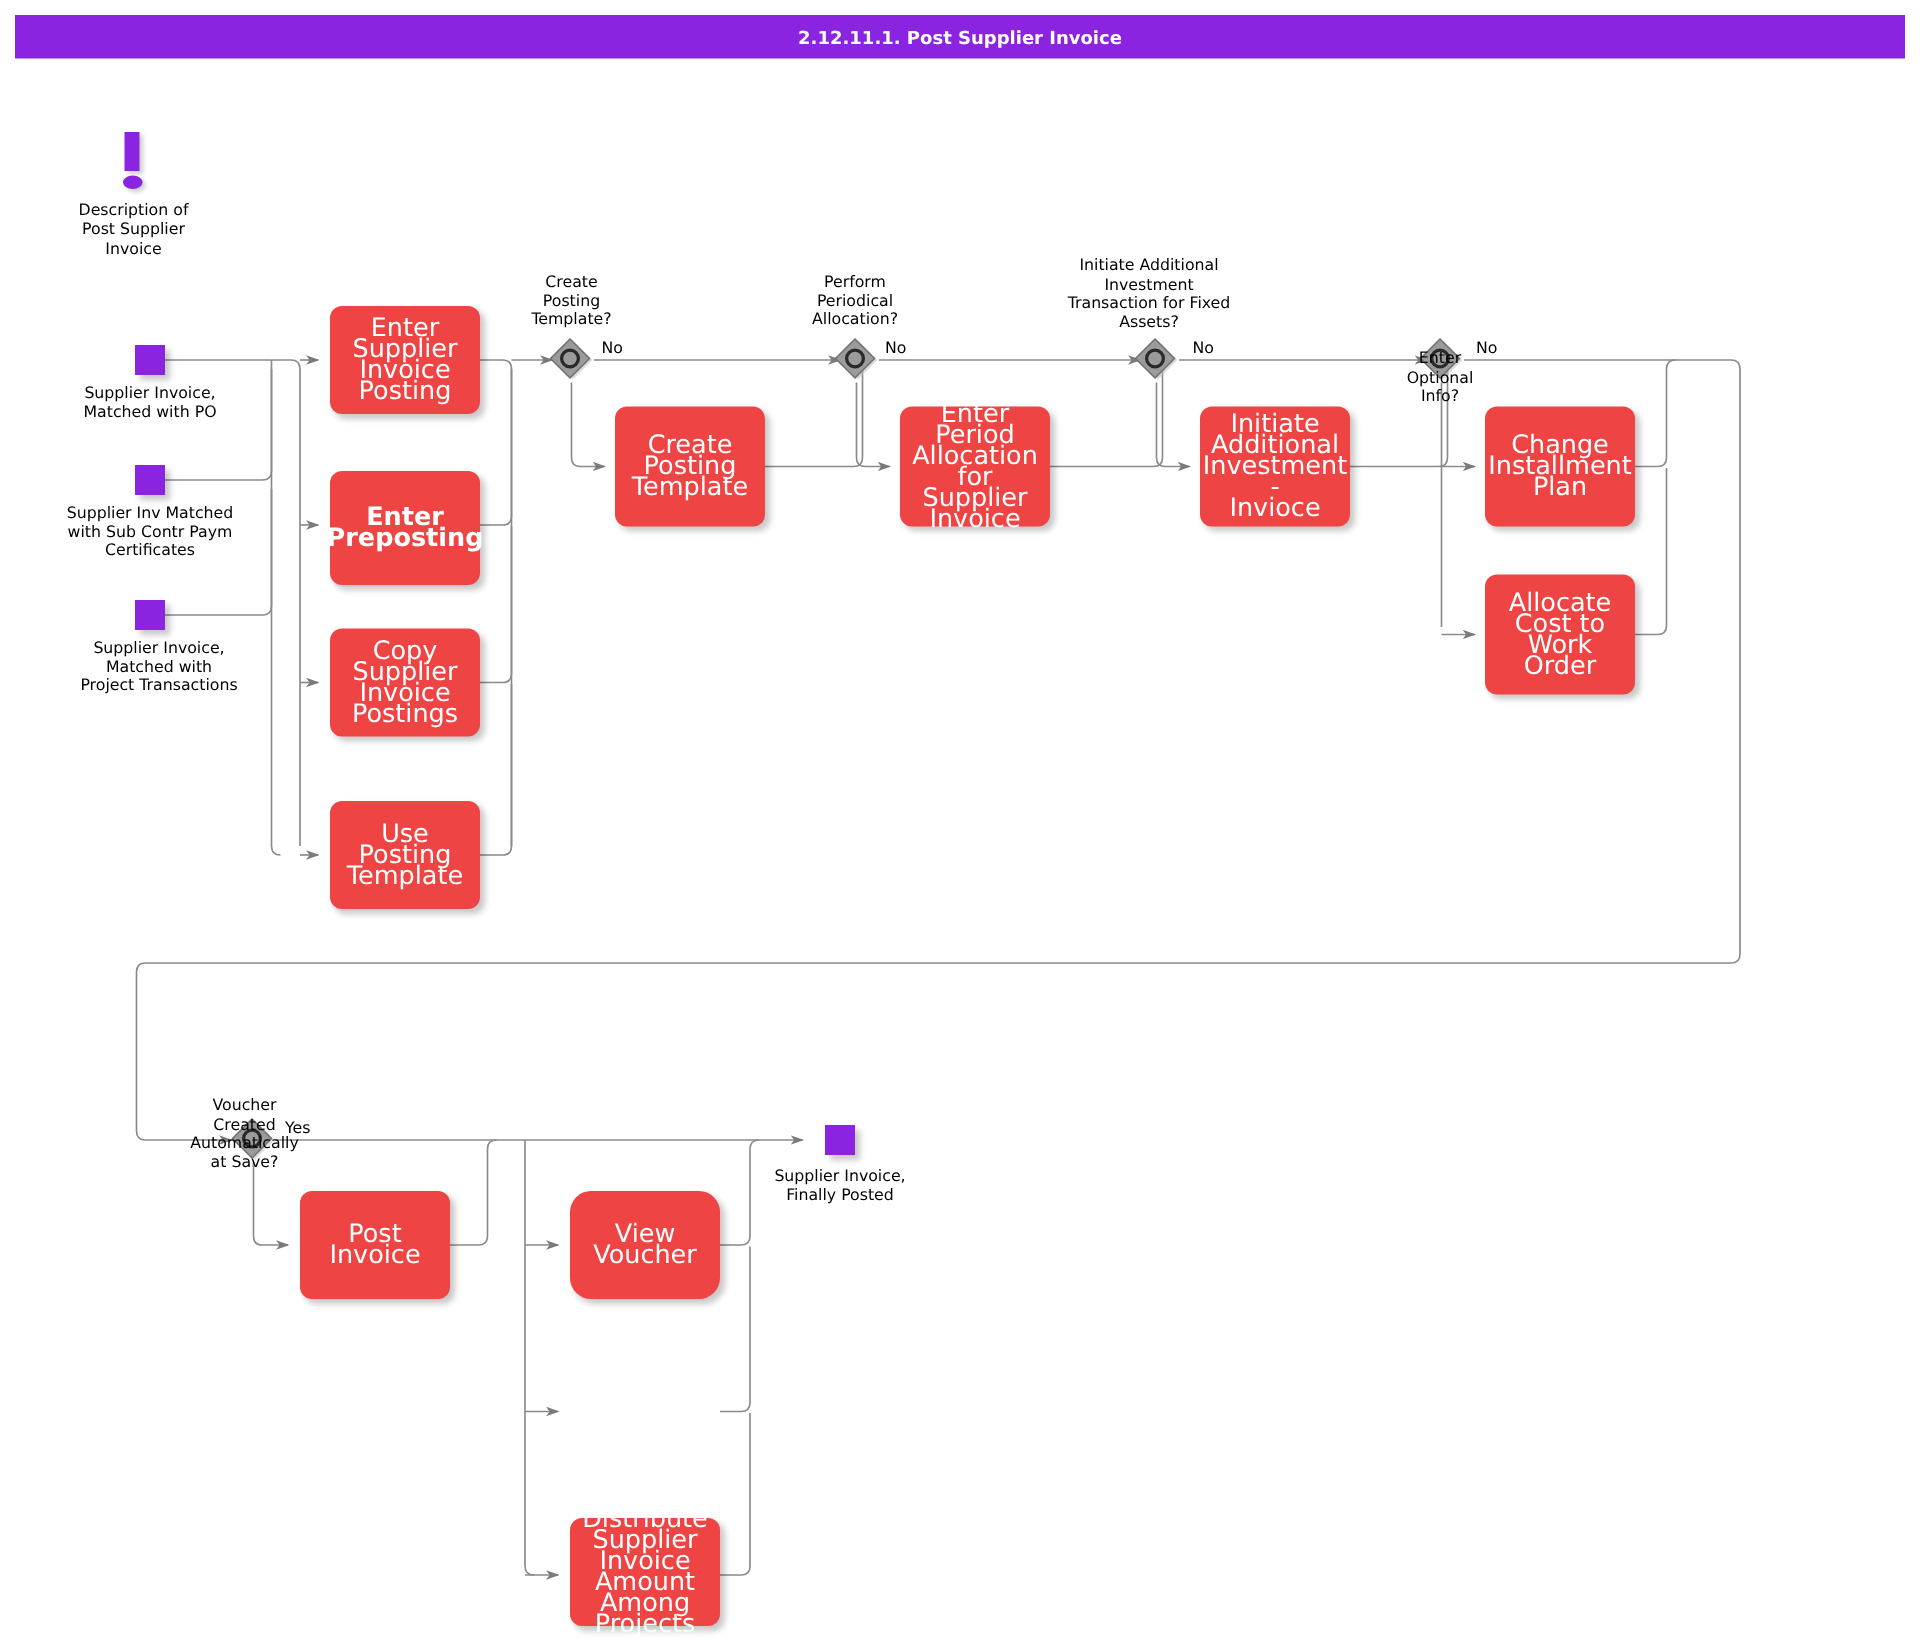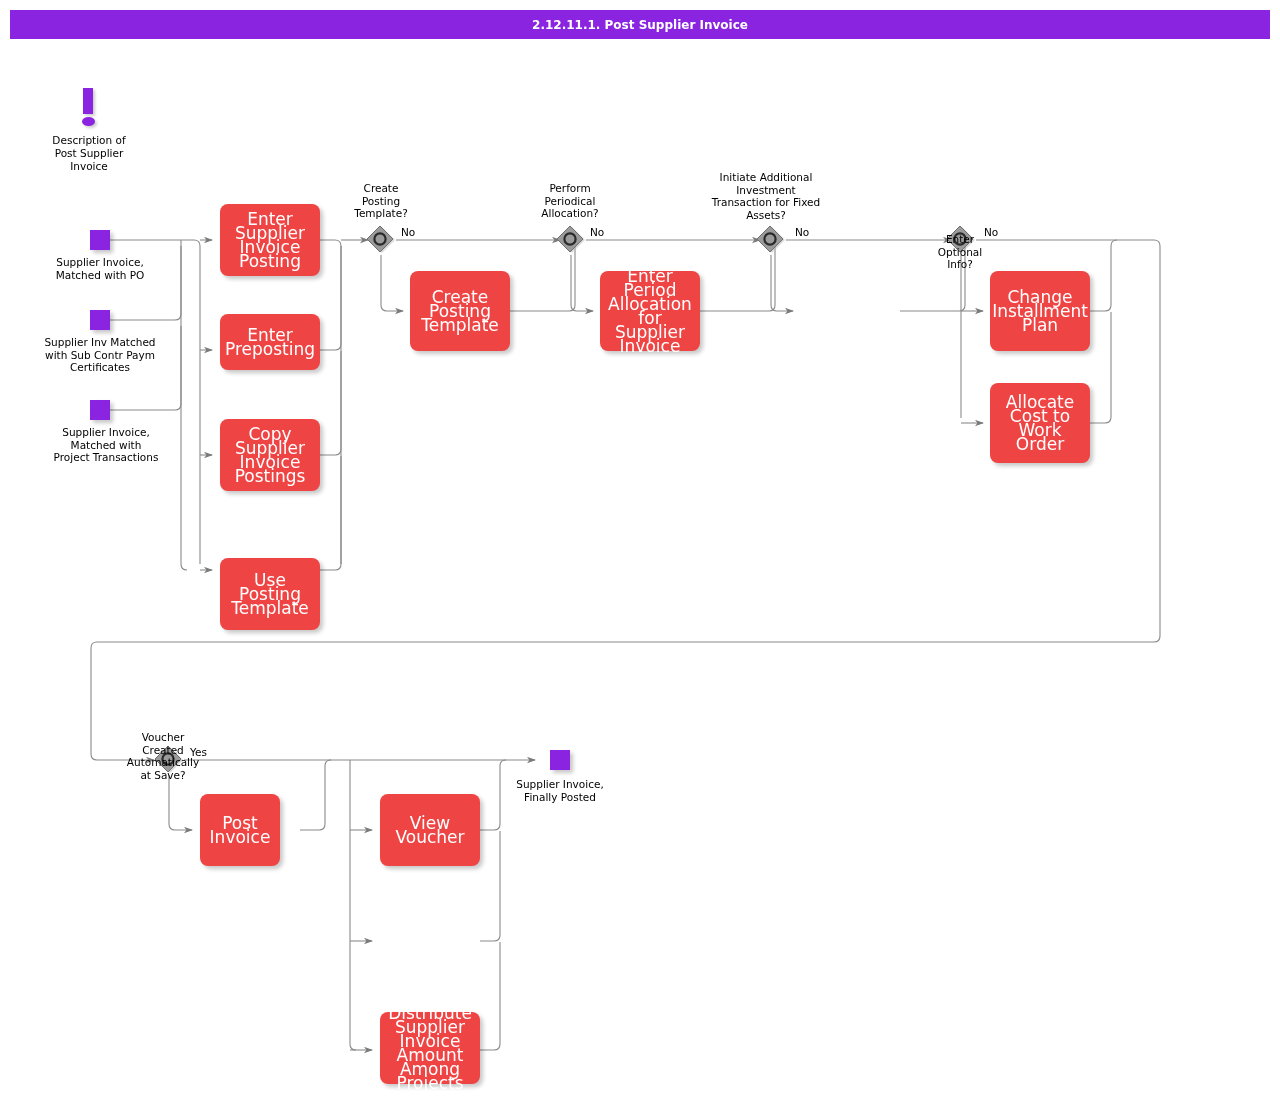--- a/index.html
+++ b/index.html
@@ -274,40 +274,44 @@
     </svg>
   </div>
   <div class="gw-label" style="left:113px; top:687px; width:100px;margin-top:44px;">Voucher
 Created
 Automatically
 at Save?</div>
   <div class="branch-label" style="left:190px; top:746px;">Yes</div>
 
   <div class="task" style="left:220px; top:204px; width:100px; height:72px;">Enter Supplier
 Invoice Posting</div>
-  <div class="task" style="left:220px; top:314px; width:100px; height:56px;">Enter Preposting</div>
+  <div class="task" style="left:220px; top:314px; width:100px; height:76px;font-weight:bold;">Enter Preposting</div>
   <div class="task" style="left:220px; top:419px; width:100px; height:72px;">Copy Supplier
 Invoice Postings</div>
-  <div class="task" style="left:220px; top:534px; width:100px; height:72px;margin-top:24px;">Use Posting
+  <div class="task" style="left:220px; top:534px; width:100px; height:72px;">Use Posting
 Template</div>
 
   <div class="task" style="left:410px; top:271px; width:100px; height:80px;">Create Posting
 Template</div>
 
   <div class="task" style="left:600px; top:271px; width:100px; height:80px;">Enter Period
 Allocation for
 Supplier Invoice</div>
 
+  <div class="task" style="left:800px; top:271px; width:100px; height:80px;">Initiate
+Additional
+Investment -
+Invioce</div>
 
   <div class="task" style="left:990px; top:271px; width:100px; height:80px;">Change
 Installment Plan</div>
   <div class="task" style="left:990px; top:383px; width:100px; height:80px;">Allocate Cost to
 Work Order</div>
 
-  <div class="task" style="left:200px; top:794px; width:80px; height:72px;">Post Invoice</div>
-
-  <div class="task" style="left:380px; top:794px; width:100px; height:72px;">View Voucher</div>
+  <div class="task" style="left:200px; top:794px; width:100px; height:72px;">Post Invoice</div>
+
+  <div class="task" style="left:380px; top:794px; width:100px; height:72px;border-radius:14px;">View Voucher</div>
   <div class="task" style="left:380px; top:1012px; width:100px; height:72px;">Distribute
 Supplier Invoice
 Amount Among
 Projects</div>
 
 </div>
 
 </body></html>

